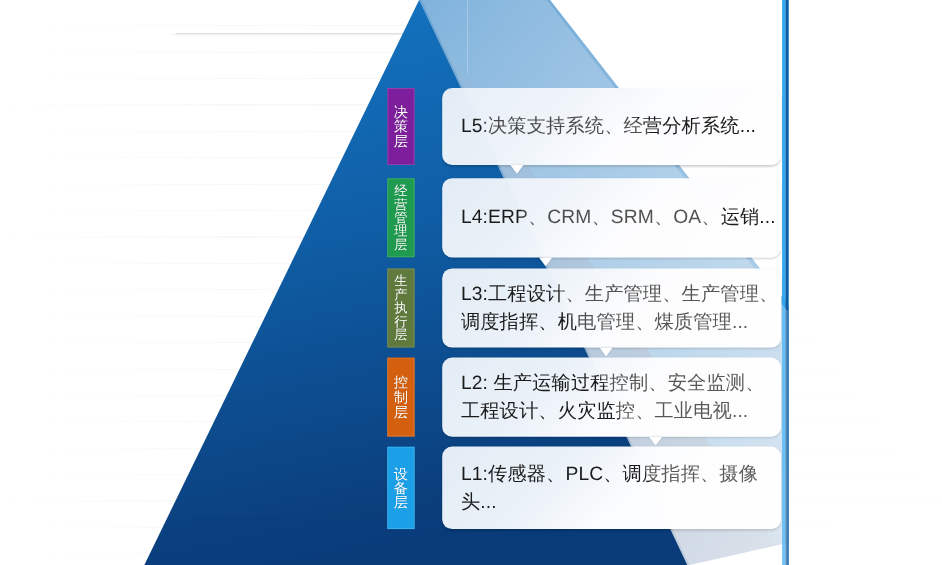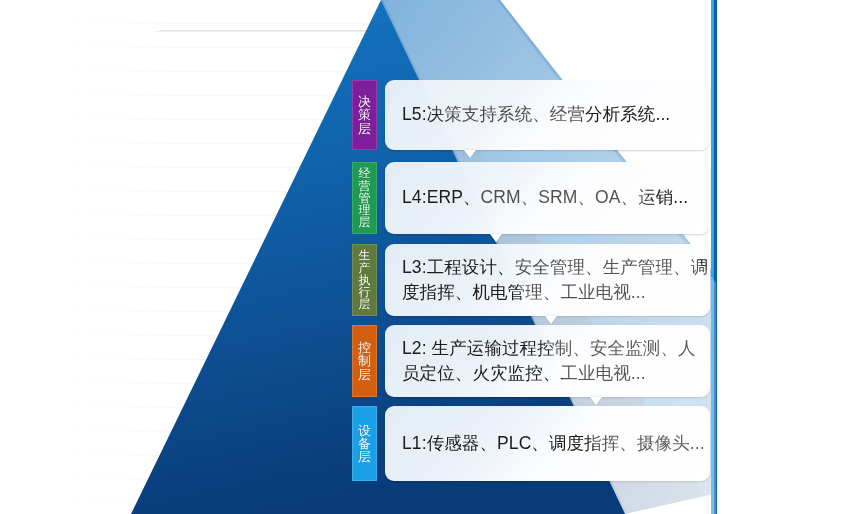--- a/index.html
+++ b/index.html
@@ -66,21 +66,21 @@
     font-size: 13px;
     line-height: 1.02;
     letter-spacing: 0px;
     font-weight: 400;
     box-shadow: inset 0 0 0 1px rgba(255,255,255,0.15);
     text-shadow: 0 0 1px rgba(0,0,0,0.25);
   }
   .tab span { display: block; }
 
   .card {
-    margin-left: 8px;
+    margin-left: 25px;
     flex: 1 1 auto;
     border-radius: 9px;
     background: linear-gradient(135deg, #e3ecf5 0%, #eaf1f8 32%, #fbfcfe 55%, #ffffff 100%);
     display: flex;
     align-items: center;
     padding: 0 0 0 17px;
     box-shadow: 0 1px 2px rgba(0,0,0,0.18);
   }
   .card-text {
     color: #1b1b1b;
@@ -181,33 +181,33 @@
 
     <div class="row" style="top:244px; height:72px; width:358px;">
       <div class="tab" style="background:#5f7a3c; font-size:12px;">
         <span>生</span>
         <span>产</span>
         <span>执</span>
         <span>行</span>
         <span>层</span>
       </div>
       <div class="card">
-        <div class="card-text">L3:工程设计、安全管理、生产管理、调度指挥、机电管理、工业电视...</div>
+        <div class="card-text">L3:工程设计、生产管理、生产管理、调度指挥、机电管理、煤质管理...</div>
       </div>
     </div>
     <div class="connector" style="left:545px; top:316px;"></div>
 
     <div class="row" style="top:325px; height:72px; width:358px;">
       <div class="tab" style="background:#d4600f;">
         <span>控</span>
         <span>制</span>
         <span>层</span>
       </div>
       <div class="card">
-        <div class="card-text">L2: 生产运输过程控制、安全监测、人员定位、火灾监控、工业电视...</div>
+        <div class="card-text">L2: 生产运输过程控制、安全监测、工程设计、火灾监控、工业电视...</div>
       </div>
     </div>
     <div class="connector" style="left:590px; top:397px;"></div>
 
     <div class="row" style="top:406px; height:75px; width:358px;">
       <div class="tab" style="background:#1ba0e8;">
         <span>设</span>
         <span>备</span>
         <span>层</span>
       </div>

